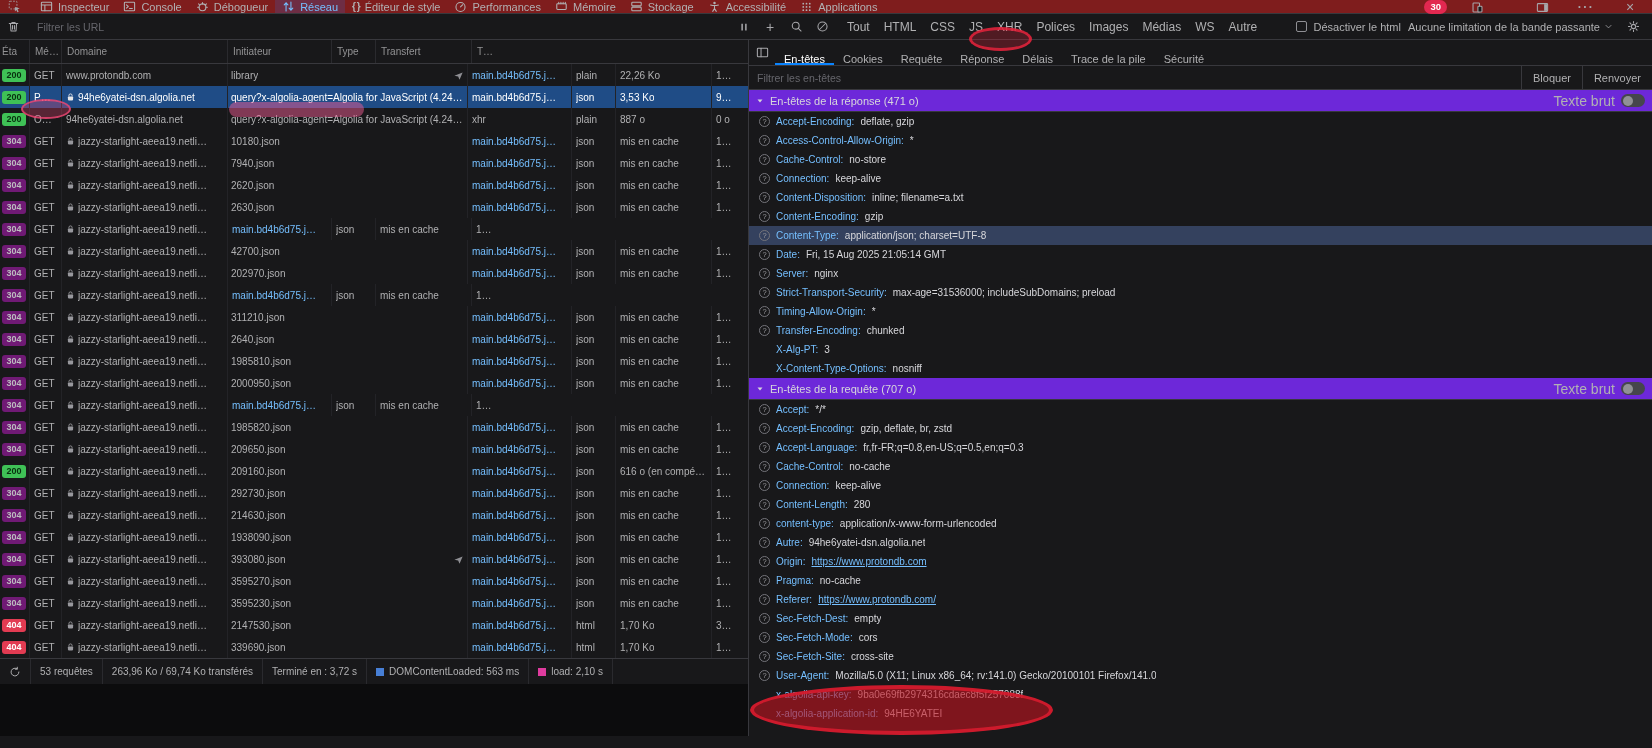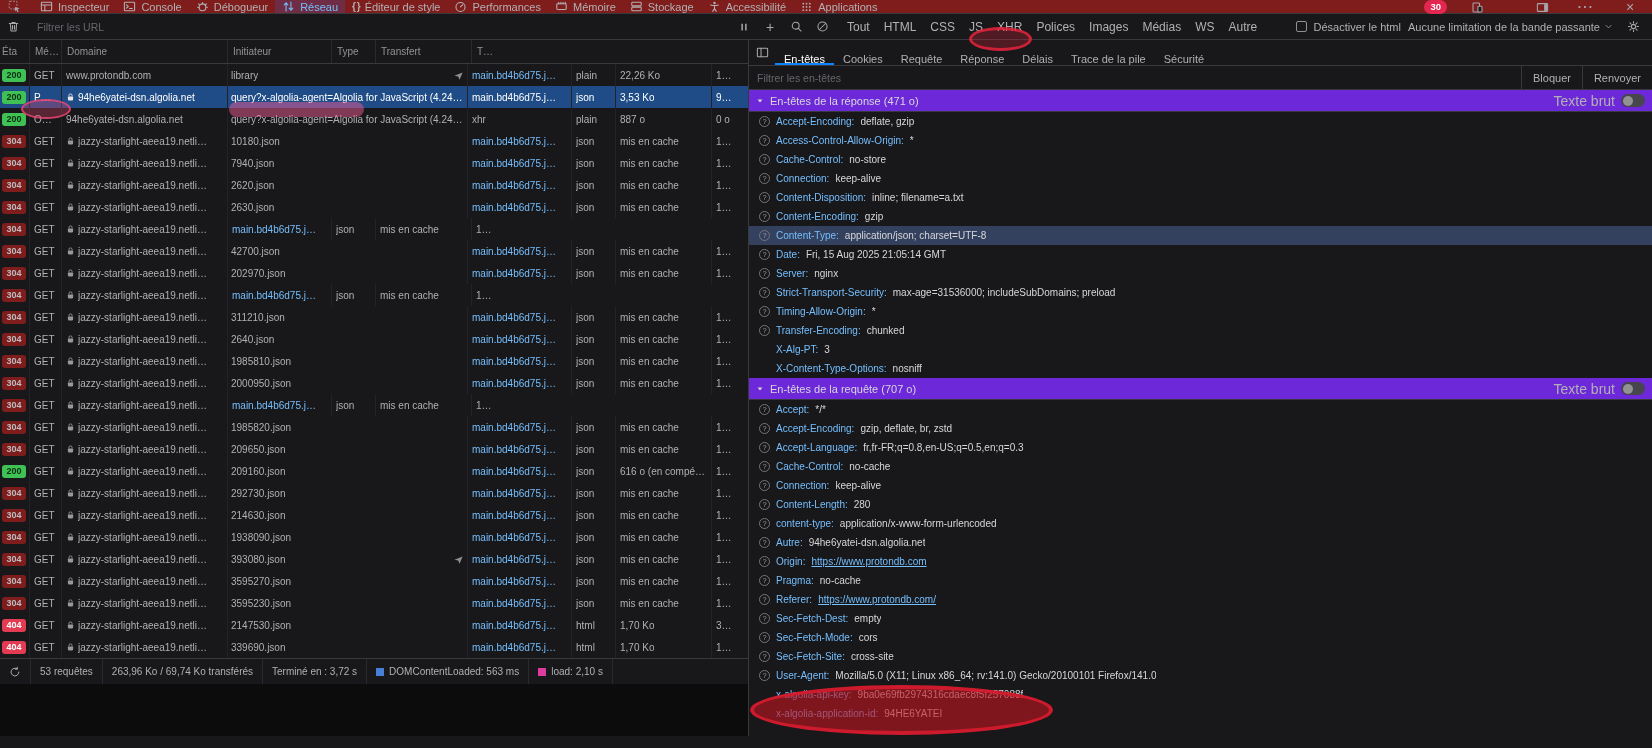--- a/index.html
+++ b/index.html
@@ -48,21 +48,21 @@
 .c-status{width:30px;padding:0 2px}
 .c-method{width:32px}
 .c-domain{width:166px}
 .c-file{width:240px;padding:0 3px}
 .c-init{width:104px}
 .c-type{width:44px}
 .c-transfer{width:96px}
 .c-size{width:36px;border-right:0}
 .badge{min-width:24px;text-align:center;border-radius:3px;font-size:9px;font-weight:700;padding:1px 2px;line-height:11px}
 .badge.ok{background:#3fc156;color:#08300f}
-.badge.cache{background:#7f1d1d;color:#bdbdc0}
+.badge.cache{background:#701a75;color:#bdbdc0}
 .badge.err{background:#e23b52;color:#fff}
 .lock{color:#98989d;margin-right:3px;flex:none}
 .pin{margin-left:auto;color:#8f8f94;flex:none;padding-left:3px}
 .trunc{overflow:hidden;text-overflow:ellipsis;white-space:nowrap}
 .link{color:#75bfff;}
 .status-bar{display:flex;height:26px;flex:none;align-items:stretch;border-top:1px solid #38383d;font-size:10px;color:#b1b1b3;background:#18181a}
 .sb-item{display:flex;align-items:center;gap:5px;padding:0 9px;border-right:1px solid #2a2a2e}
 .sb-sq{width:8px;height:8px;flex:none}
 .sq-blue{background:#477fd6}
 .sq-pink{background:#df3b9e}

